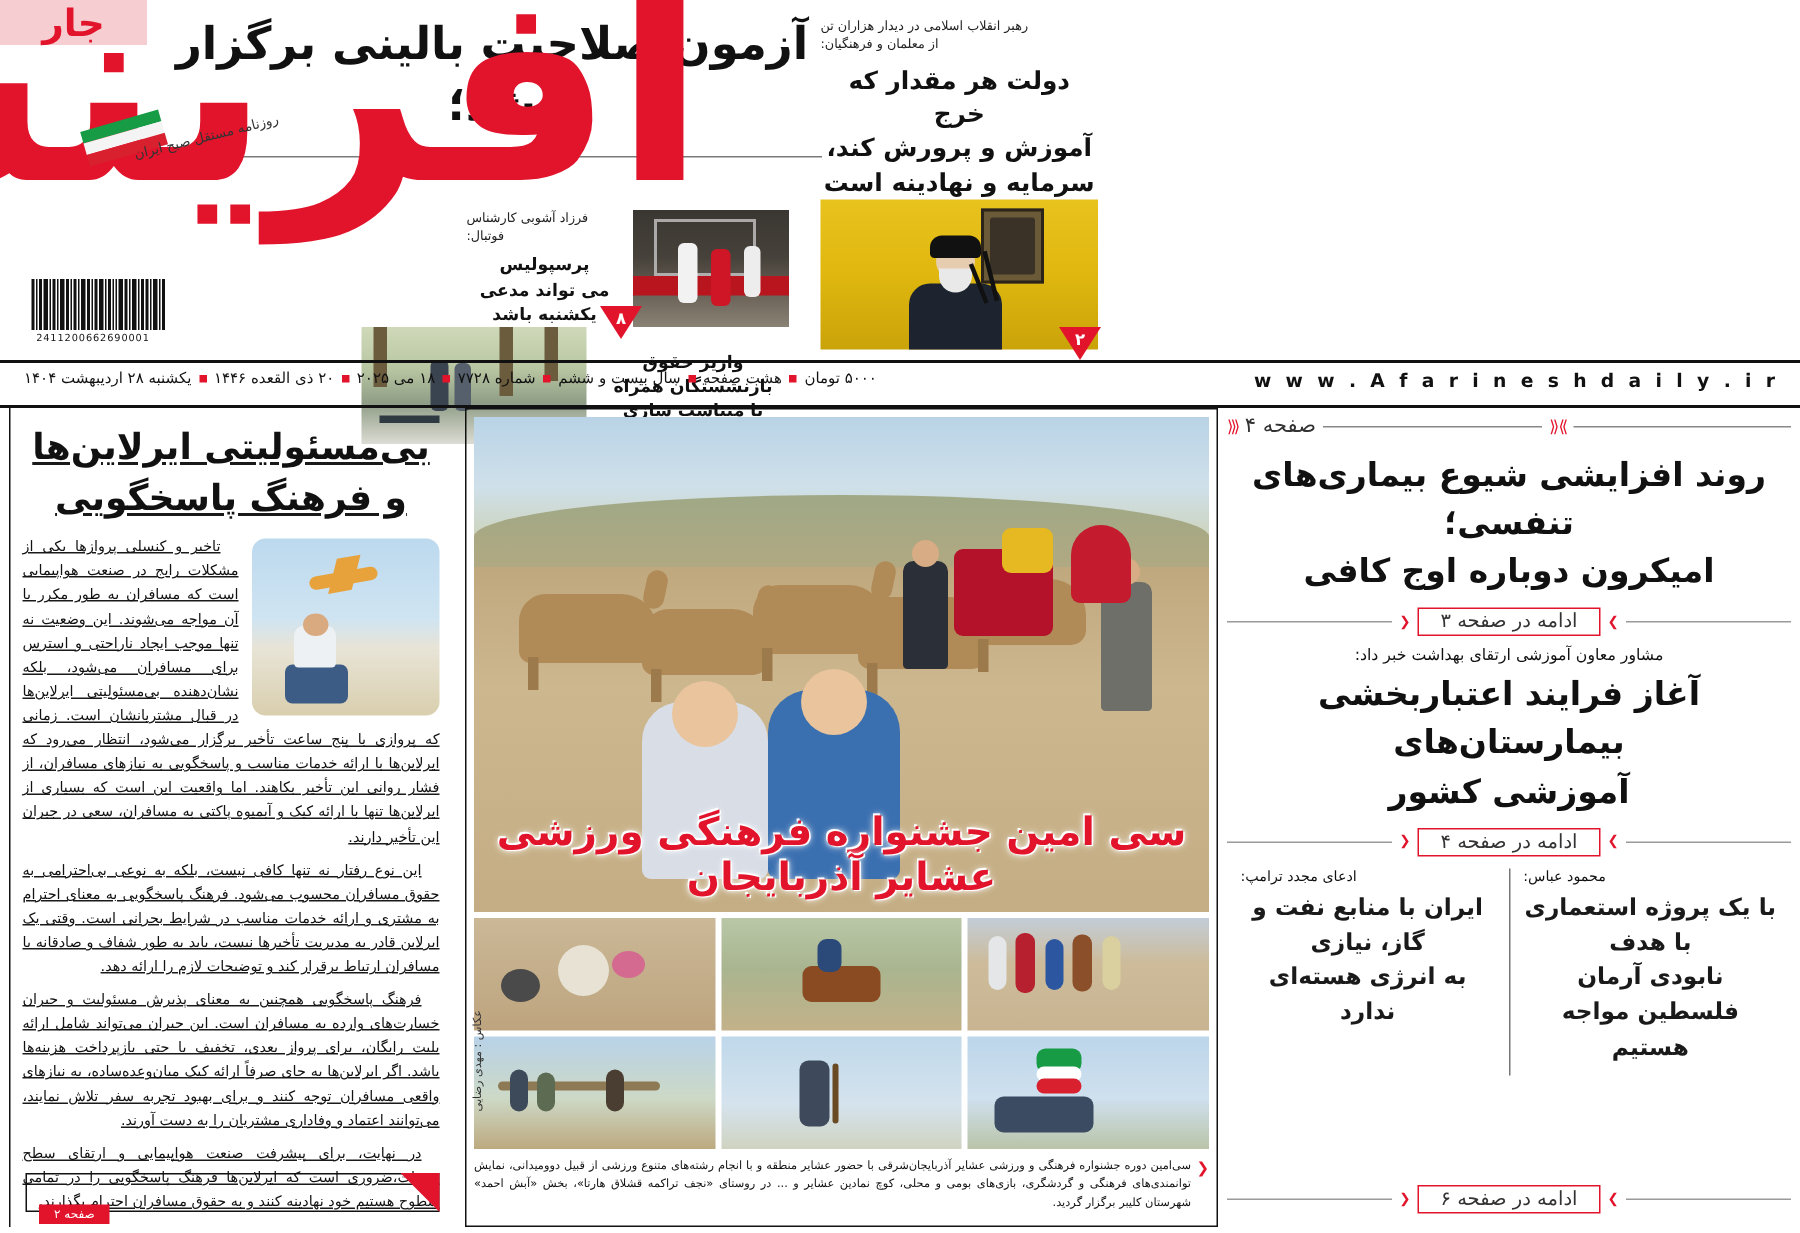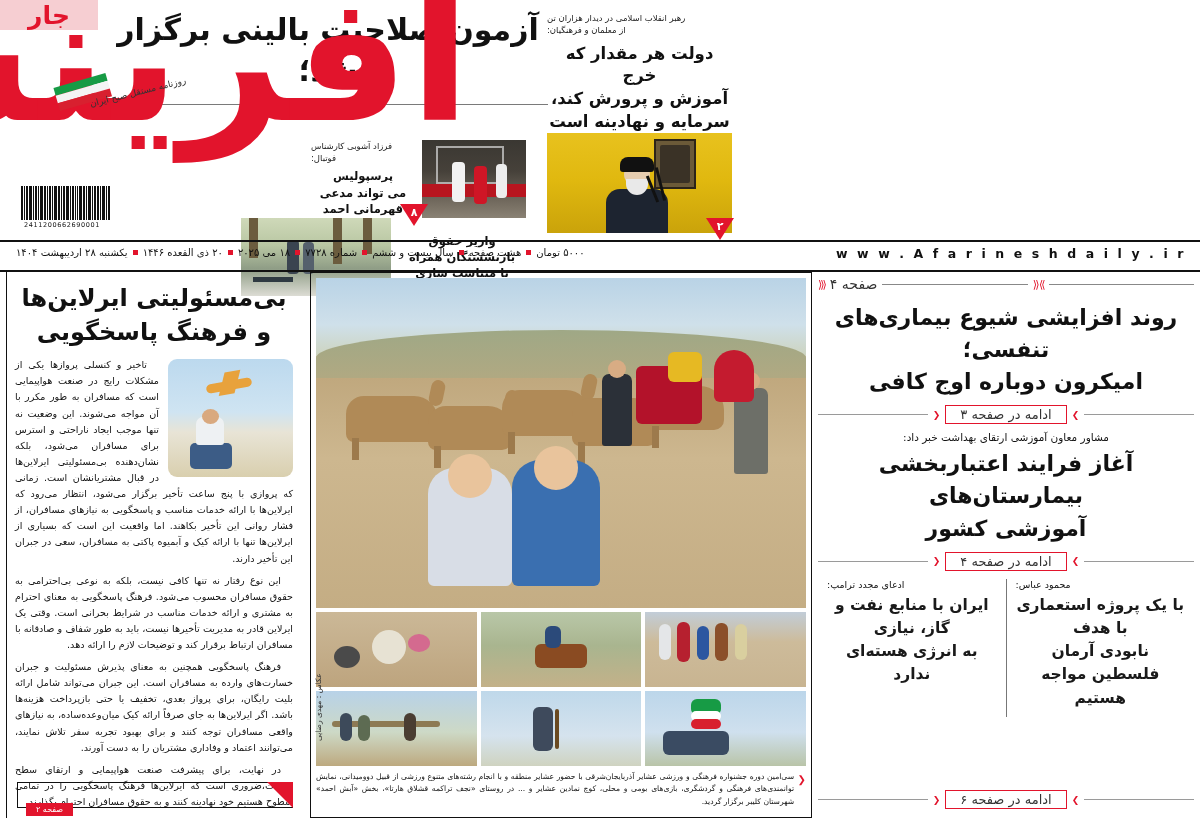--- a/index.html
+++ b/index.html
@@ -117,21 +117,21 @@
   }
   .infoitems{position:absolute;left:16px;top:5px;display:flex;flex-direction:row-reverse;align-items:center;gap:5px;direction:rtl;}
   .infoitems .it{font-size:10px;color:#111;white-space:nowrap;}
   .sq{width:5px;height:5px;background:#e2142c;display:inline-block;}
 
   
   .main{position:absolute;left:0;right:0;top:272px;bottom:0;}
 
   
   .colL{position:absolute;left:6px;top:0;width:296px;bottom:4px;border-left:1px solid #111;}
-  .colL .inner{padding:6px 10px 0 8px;}
+  .colL .inner{padding:6px 10px 0 8px;text-decoration:underline;}
   .opin-head{
     font-size:24px;font-weight:bold;line-height:1.4;text-align:center;
     letter-spacing:-.6px;color:#111;margin:4px 0 8px;
   }
   .opin-photo{
     float:right;width:125px;height:118px;margin:2px 0 6px 9px;border-radius:9px;overflow:hidden;position:relative;
     background:linear-gradient(180deg,#bcd9ee 0%,#cfe4f2 45%,#e8e4d6 62%,#d9cfae 100%);
   }
   .opin-photo .plane{position:absolute;left:38px;top:22px;width:46px;height:9px;background:#e8a23c;border-radius:5px;transform:rotate(-10deg);}
   .opin-photo .plane:after{content:"";position:absolute;left:16px;top:-9px;width:16px;height:22px;background:#e8a23c;transform:skewX(-24deg);}
@@ -267,21 +267,21 @@
           <div class="p-w2"></div>
         </div>
         <div style="width:104px;">
           <div class="t-kick rtl">
             <span>فرزاد آشوبی کارشناس</span><br>
             <span>فوتبال:</span>
           </div>
           <div class="t-txt rtl">
             <span>پرسپولیس</span><br>
             <span>می تواند مدعی</span><br>
-            <span>قهرمانی احمد</span>
+            <span>یکشنبه باشد</span>
           </div>
         </div>
         <div class="pagetag-d" style="right:106px;bottom:-8px;top:auto;">
           <span class="num">۸</span>
         </div>
       </div>
 
       <div class="vline" style="height:86px;align-self:center;"></div>
 
       <div class="t-cell" style="width:300px;">
@@ -418,20 +418,21 @@
         <div class="p-head" style="left:292px;top:82px;width:18px;height:18px;background:#d8ac84;"></div>
         <div class="person" style="left:418px;top:110px;width:34px;height:86px;background:#6d6f68;"></div>
         <div class="p-head" style="left:426px;top:94px;width:18px;height:18px;background:#d8ac84;"></div>
         <div class="person" style="left:398px;top:72px;width:40px;height:52px;background:#c41b2f;border-radius:20px 20px 6px 6px;"></div>
 
         <div class="person" style="left:112px;top:190px;width:84px;height:118px;background:#d8dde6;border-radius:26px 26px 6px 6px;"></div>
         <div class="p-head" style="left:132px;top:176px;width:44px;height:44px;background:#e9c49c;"></div>
         <div class="person" style="left:196px;top:182px;width:88px;height:126px;background:#3a6fb0;border-radius:28px 28px 6px 6px;"></div>
         <div class="p-head" style="left:218px;top:168px;width:44px;height:44px;background:#e9c49c;"></div>
 
+        <div class="cap-overlay rtl">سی امین جشنواره فرهنگی ورزشی عشایر آذربایجان</div>
       </div>
 
       <div class="thumbs">
         <div class="trow">
           <div class="th a">
             <div class="blob" style="left:14px;top:12px;width:12px;height:36px;background:#e4e6e8;"></div>
             <div class="blob" style="left:32px;top:10px;width:13px;height:40px;background:#b6202f;"></div>
             <div class="blob" style="left:52px;top:14px;width:12px;height:34px;background:#2c56a0;"></div>
             <div class="blob" style="left:70px;top:11px;width:13px;height:38px;background:#8b4f2a;"></div>
             <div class="blob" style="left:90px;top:12px;width:12px;height:36px;background:#d9cf9f;"></div>

